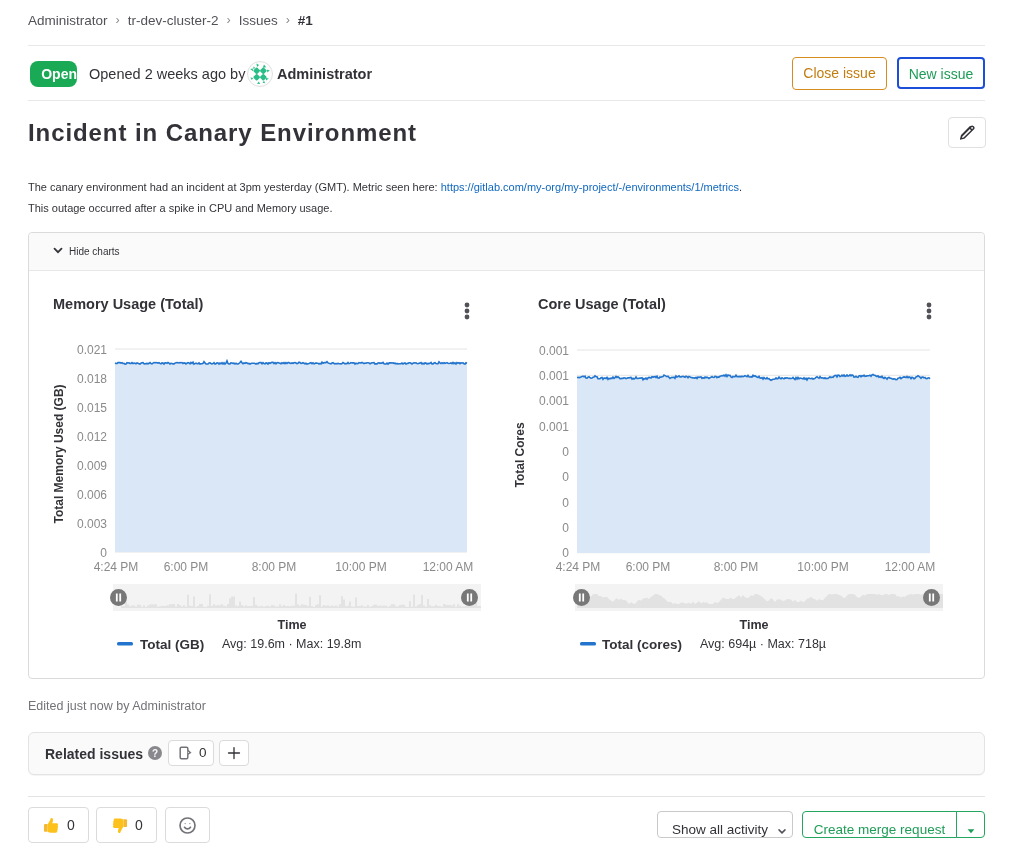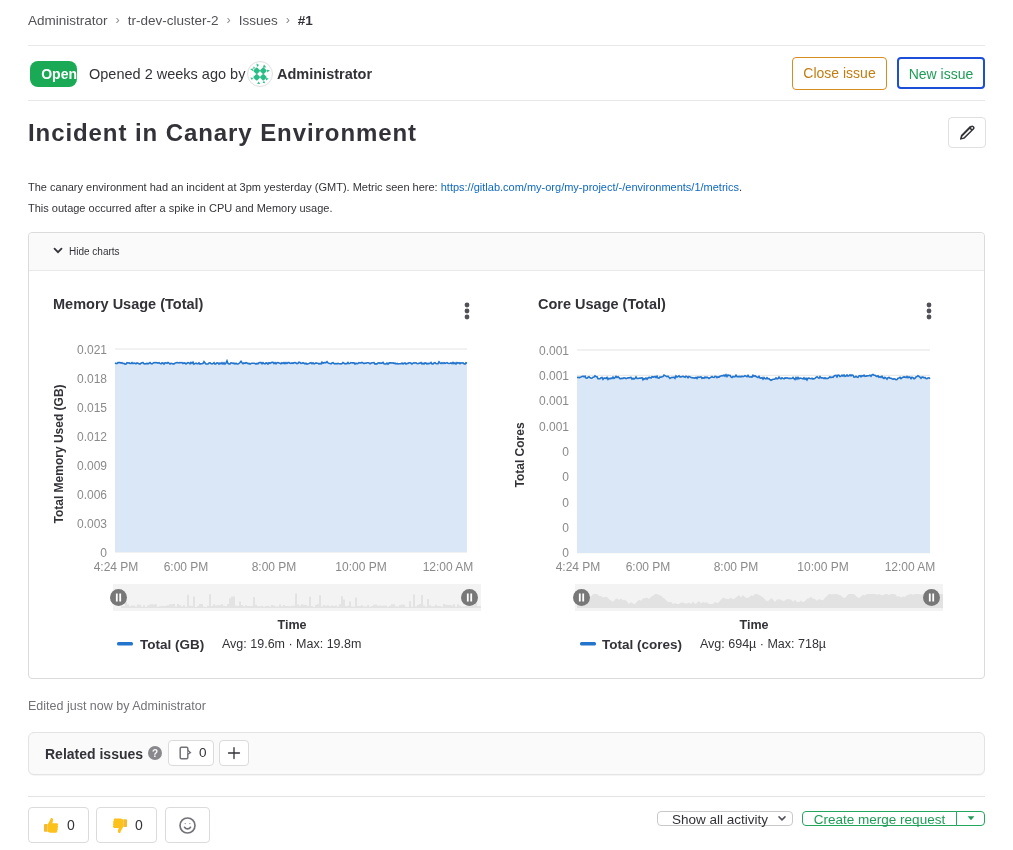--- a/index.html
+++ b/index.html
@@ -11,21 +11,21 @@
 h1.title { position:absolute; left:28px; top:119px; font-size:24px; font-weight:700; color:#333238; letter-spacing:0.92px; }
 .desc { position:absolute; left:28px; top:177px; font-size:11px; line-height:21px; color:#333238; width:960px; }
 .desc a { color:#1068bf; text-decoration:none; }
 .panel { position:absolute; left:28px; top:232px; width:957px; height:447px; border:1px solid #dbdbdb; border-radius:4px; background:#fff; }
 .panel-head { height:38px; background:#fafafa; border-bottom:1px solid #e8e8e8; border-radius:4px 4px 0 0; line-height:37px; font-size:10px; color:#333238; padding-left:22px; }
 .charttitle { position:absolute; font-size:14.5px; font-weight:700; color:#333238; }
 .editedline { position:absolute; left:28px; top:699px; font-size:12.5px; color:#737278; }
 .related { position:absolute; left:28px; top:732px; width:957px; height:43px; background:#fafafa; border:1px solid #e3e3e3; border-radius:6px; box-shadow:0 1px 0 rgba(0,0,0,0.04); }
 .pillbtn { position:absolute; background:#fff; border:1px solid #dbdbdb; border-radius:4px; height:26px; top:740px; }
 .award { position:absolute; top:807px; height:36px; background:#fff; border:1px solid #dbdbdb; border-radius:4px; font-size:14px; color:#333238; display:flex; align-items:center; justify-content:center; gap:6px; }
-.rbtn { position:absolute; top:811px; height:15px; border-radius:4px; background:#fff; font-size:13.5px; display:flex; align-items:flex-start; }
+.rbtn { position:absolute; top:811px; height:27px; border-radius:4px; background:#fff; font-size:13.5px; display:flex; align-items:flex-end; }
 svg text { font-family:"Liberation Sans",sans-serif; }
 </style></head>
 <body>
 
 <div class="abs" style="left:28px; top:13px; font-size:13.5px; color:#535158;">
 Administrator<span class="sep">›</span>tr-dev-cluster-2<span class="sep">›</span>Issues<span class="sep">›</span><span style="color:#333238; font-weight:700;">#1</span>
 </div>
 <div class="hr" style="top:45px;"></div>
 
 <div class="badge-open">Open</div>

